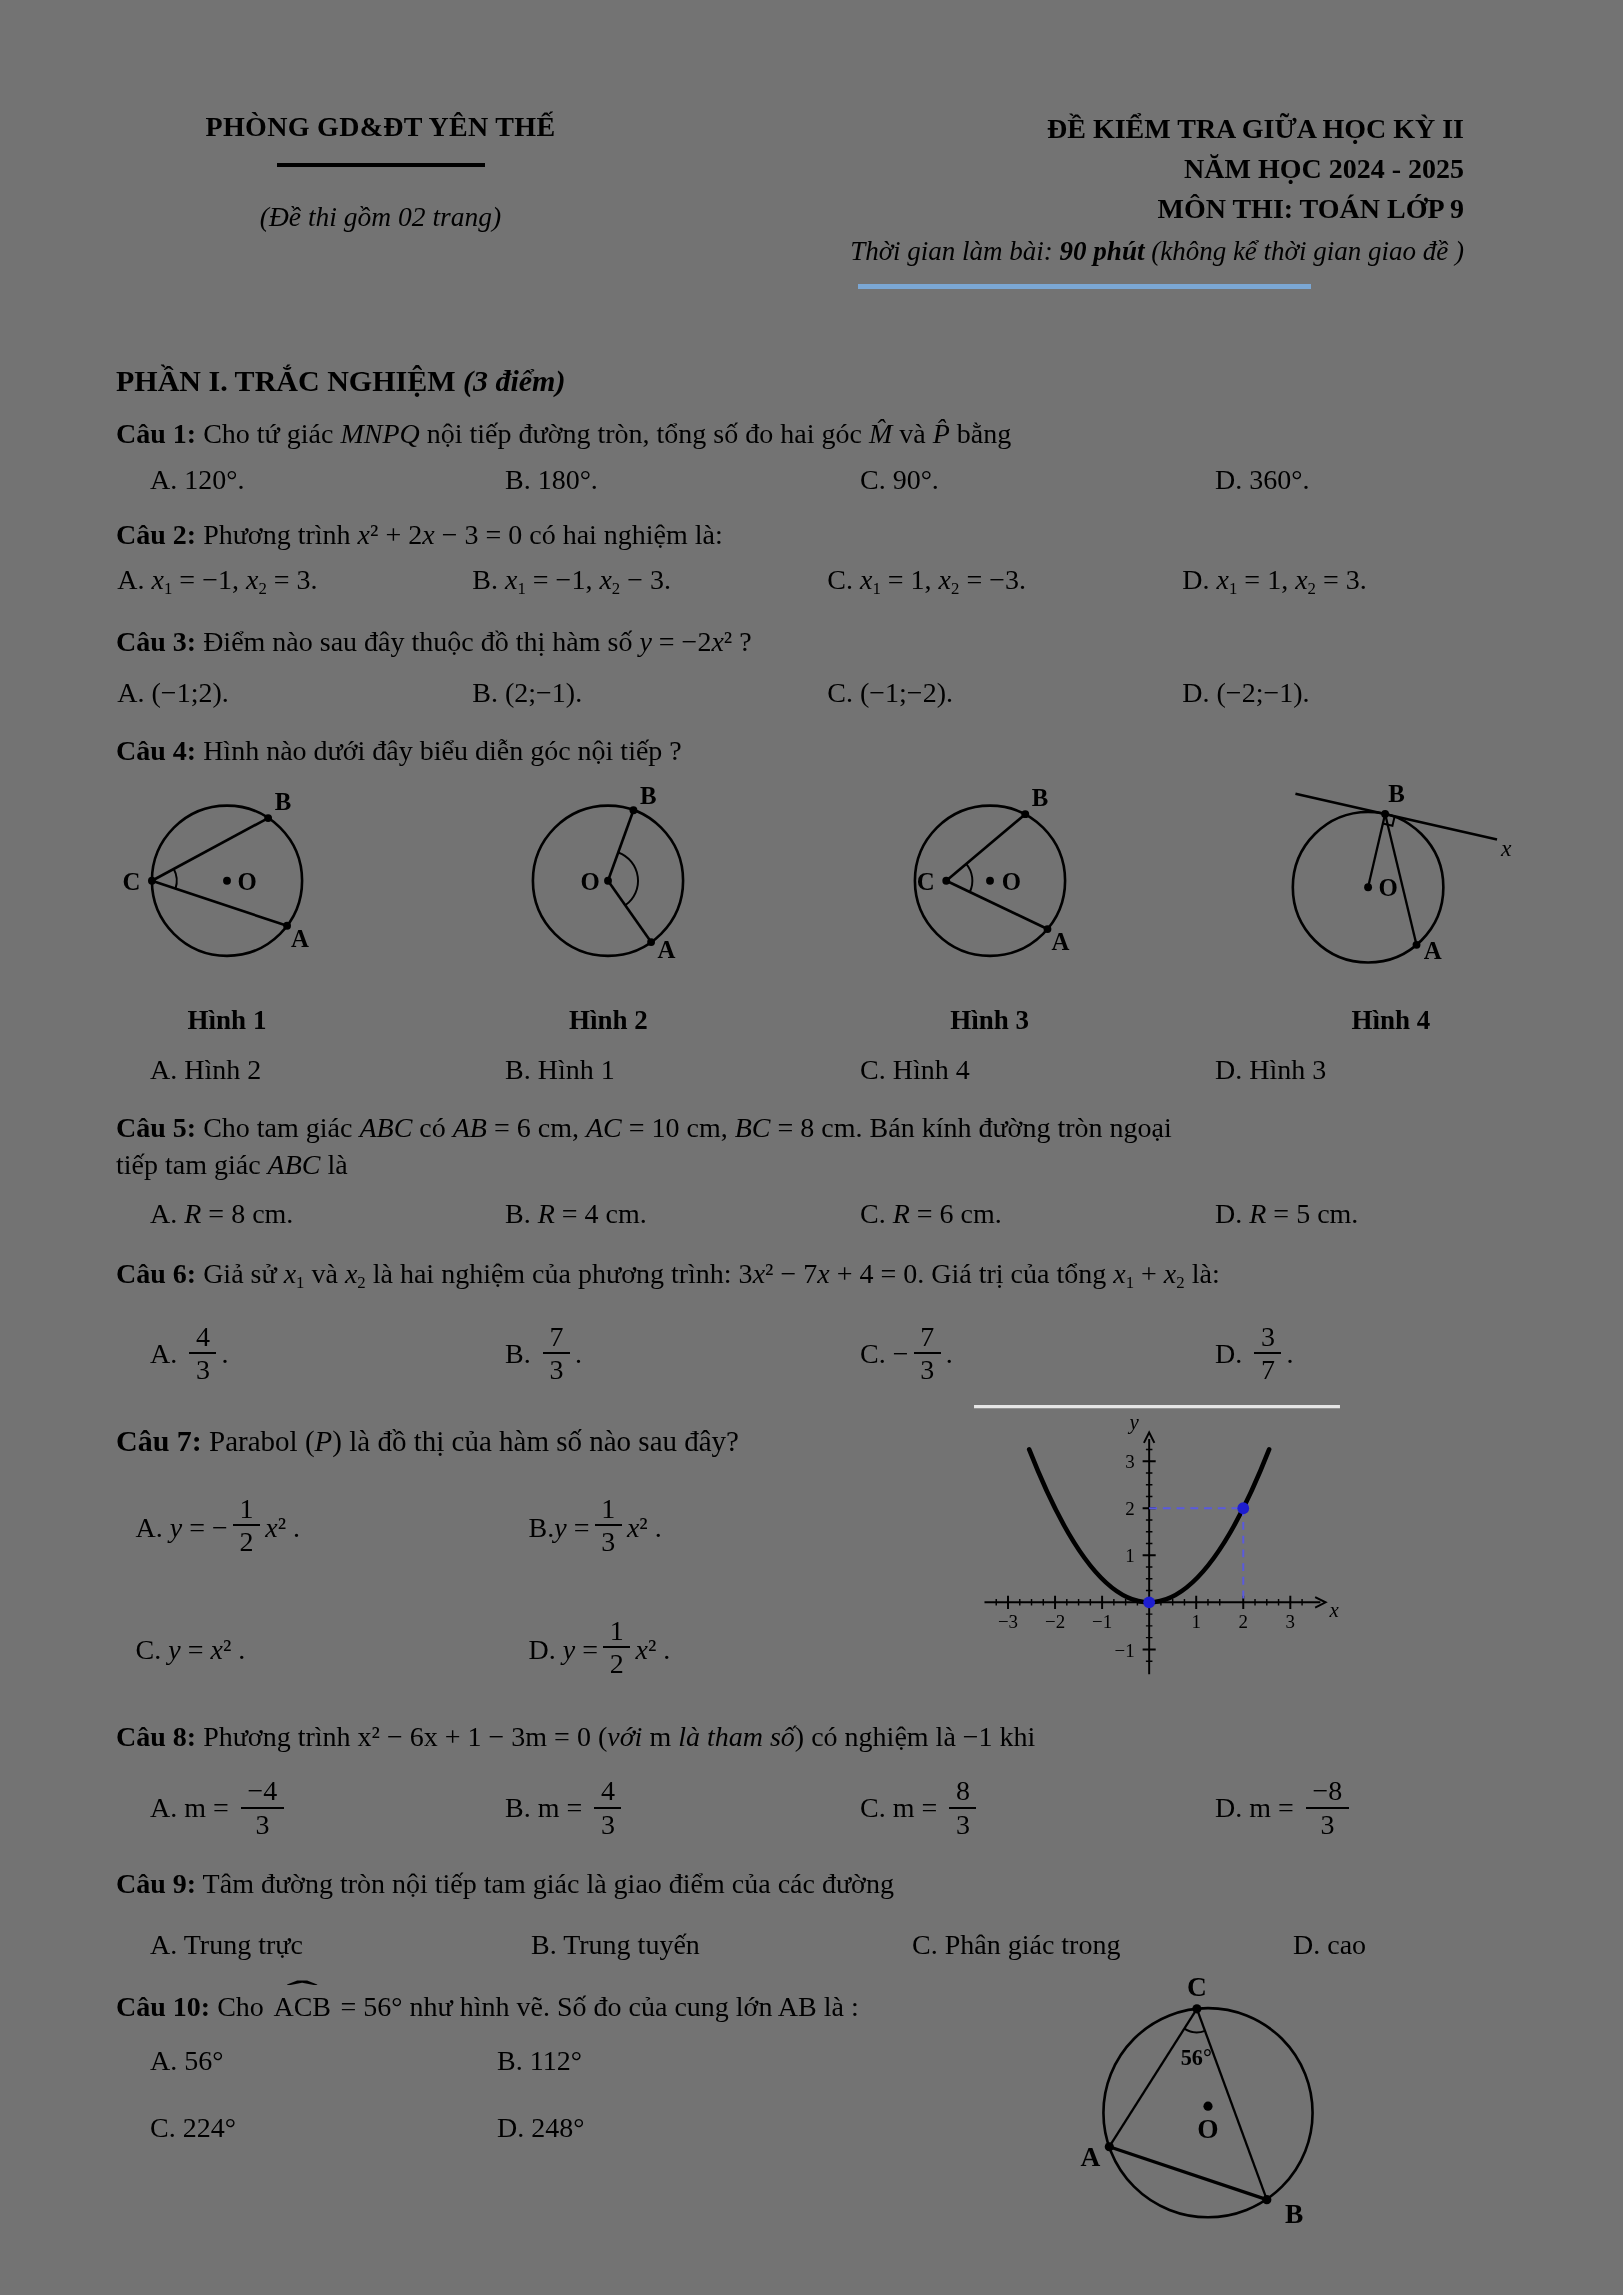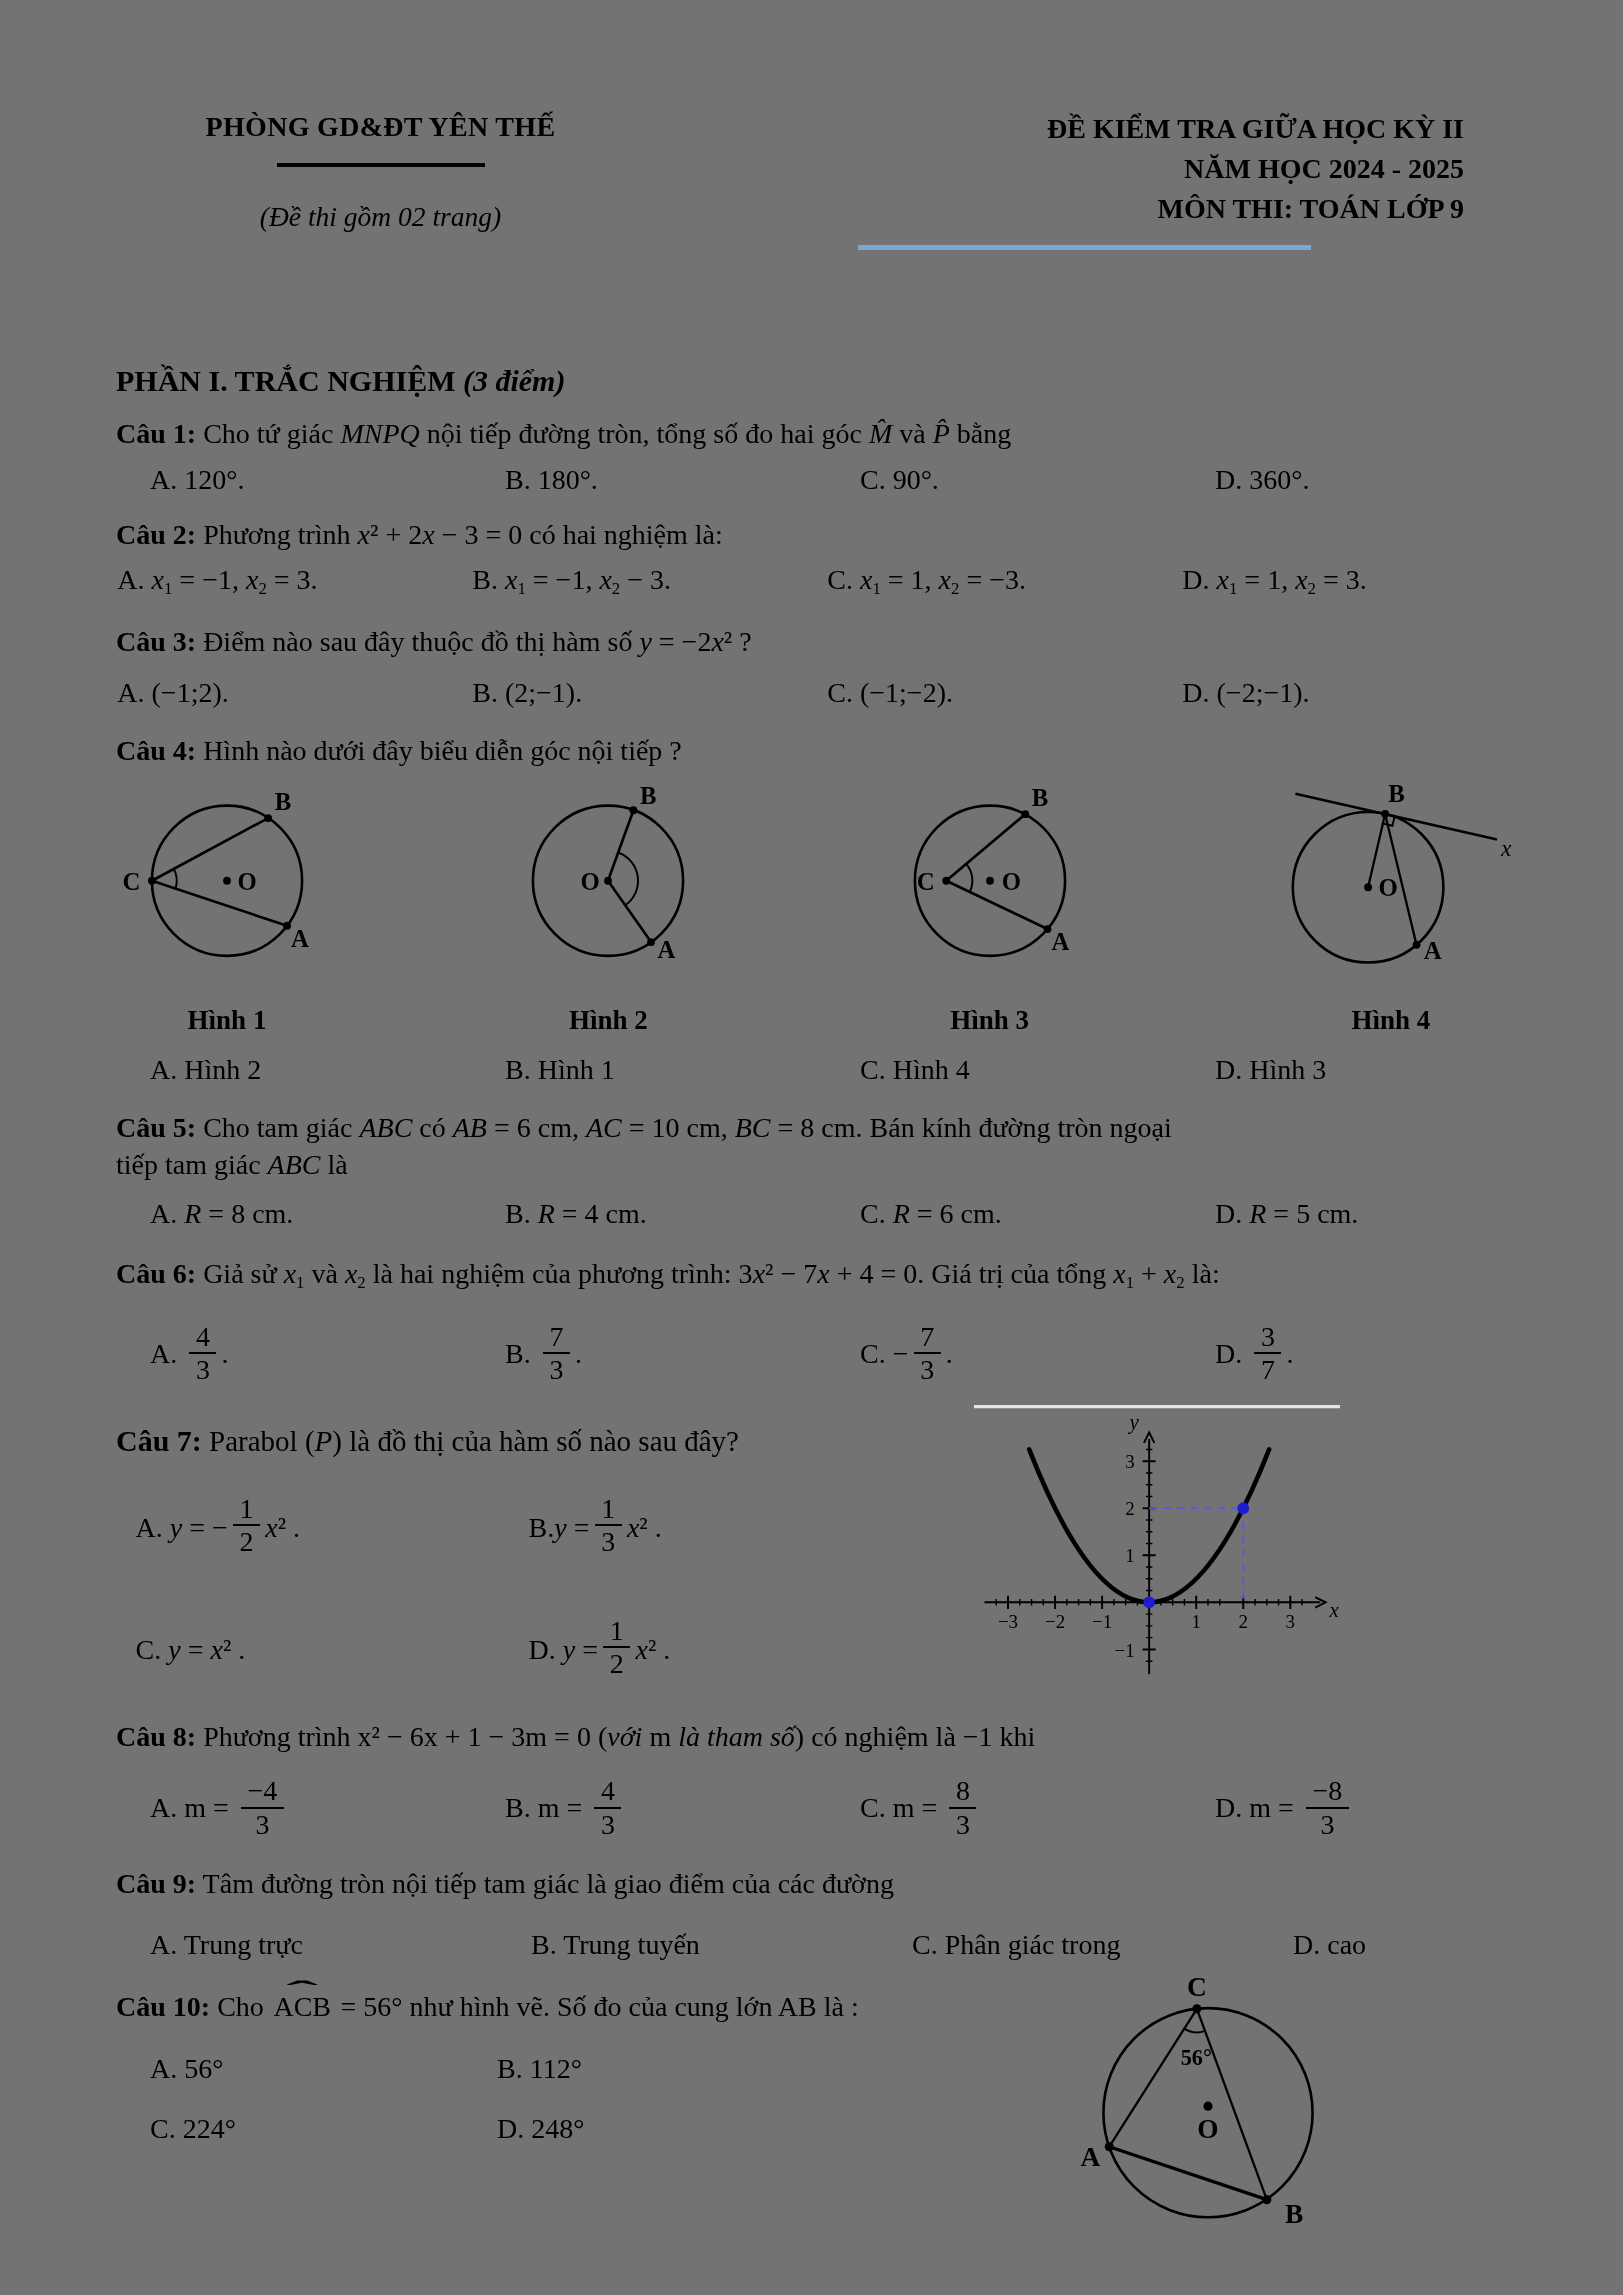--- a/index.html
+++ b/index.html
@@ -35,38 +35,39 @@
   .ptl{font-weight:bold;font-size:38px}
   .ptl-i{font-style:italic;font-size:36px}
   .tk{font-size:29px}
   .axl{font-style:italic;font-size:32px}
   .q7wrap{position:relative;min-height:281px}
   .q7opts{display:grid;grid-template-columns:393px 458px;row-gap:30px;margin-top:22px;align-items:center}
   .q7opt{min-height:92px;display:flex;align-items:center;padding-left:19.6px}
   .graphbox{position:absolute;left:858px;top:-15.7px}
   .q10wrap{position:relative;min-height:281px}
   .q10fig{position:absolute;left:909px;top:-17px}
-  .optsq10{display:grid;grid-template-columns:347px 347px;row-gap:24px;margin-top:25px;padding-left:34px;width:720px}
+  .optsq10{display:grid;grid-template-columns:347px 347px;row-gap:31px;margin-top:17px;padding-left:34px;width:720px}
   .widehat{position:relative;display:inline-block;padding:0 2.6px}
   .widehat .wh{position:absolute;left:50%;top:-0.58em;transform:translateX(-50%) scaleX(3.4);font-weight:bold}
 </style>
 </head>
 <body>
 
 <div class="page">
 
   <div class="hdr-left">
     <div class="t">PHÒNG GD&amp;ĐT YÊN THẾ</div>
     <div class="bar"></div>
     <div class="note">(Đề thi gồm 02 trang)</div>
   </div>
   <div class="hdr-right">
     <div class="l">ĐỀ KIỂM TRA GIỮA HỌC KỲ II</div>
     <div class="l">NĂM HỌC 2024 - 2025</div>
     <div class="l">MÔN THI: TOÁN LỚP 9</div>
+    <div class="time"><span>Thời gian làm bài: </span><b>90 phút</b><span> (không kể thời gian giao đề )</span></div>
     <div class="bluebar"></div>
   </div>
 
   <div class="content">
 
     <div class="sec"><span>PHẦN I. TRẮC NGHIỆM </span><i>(3 điểm)</i></div>
 
     <div class="q">
       <b class="lbl">Câu 1:</b><span> Cho tứ giác <i>MNPQ</i> nội tiếp đường tròn, tổng số đo hai góc <i>M̂</i> và <i>P̂</i> bằng</span>
       <div class="opts">

